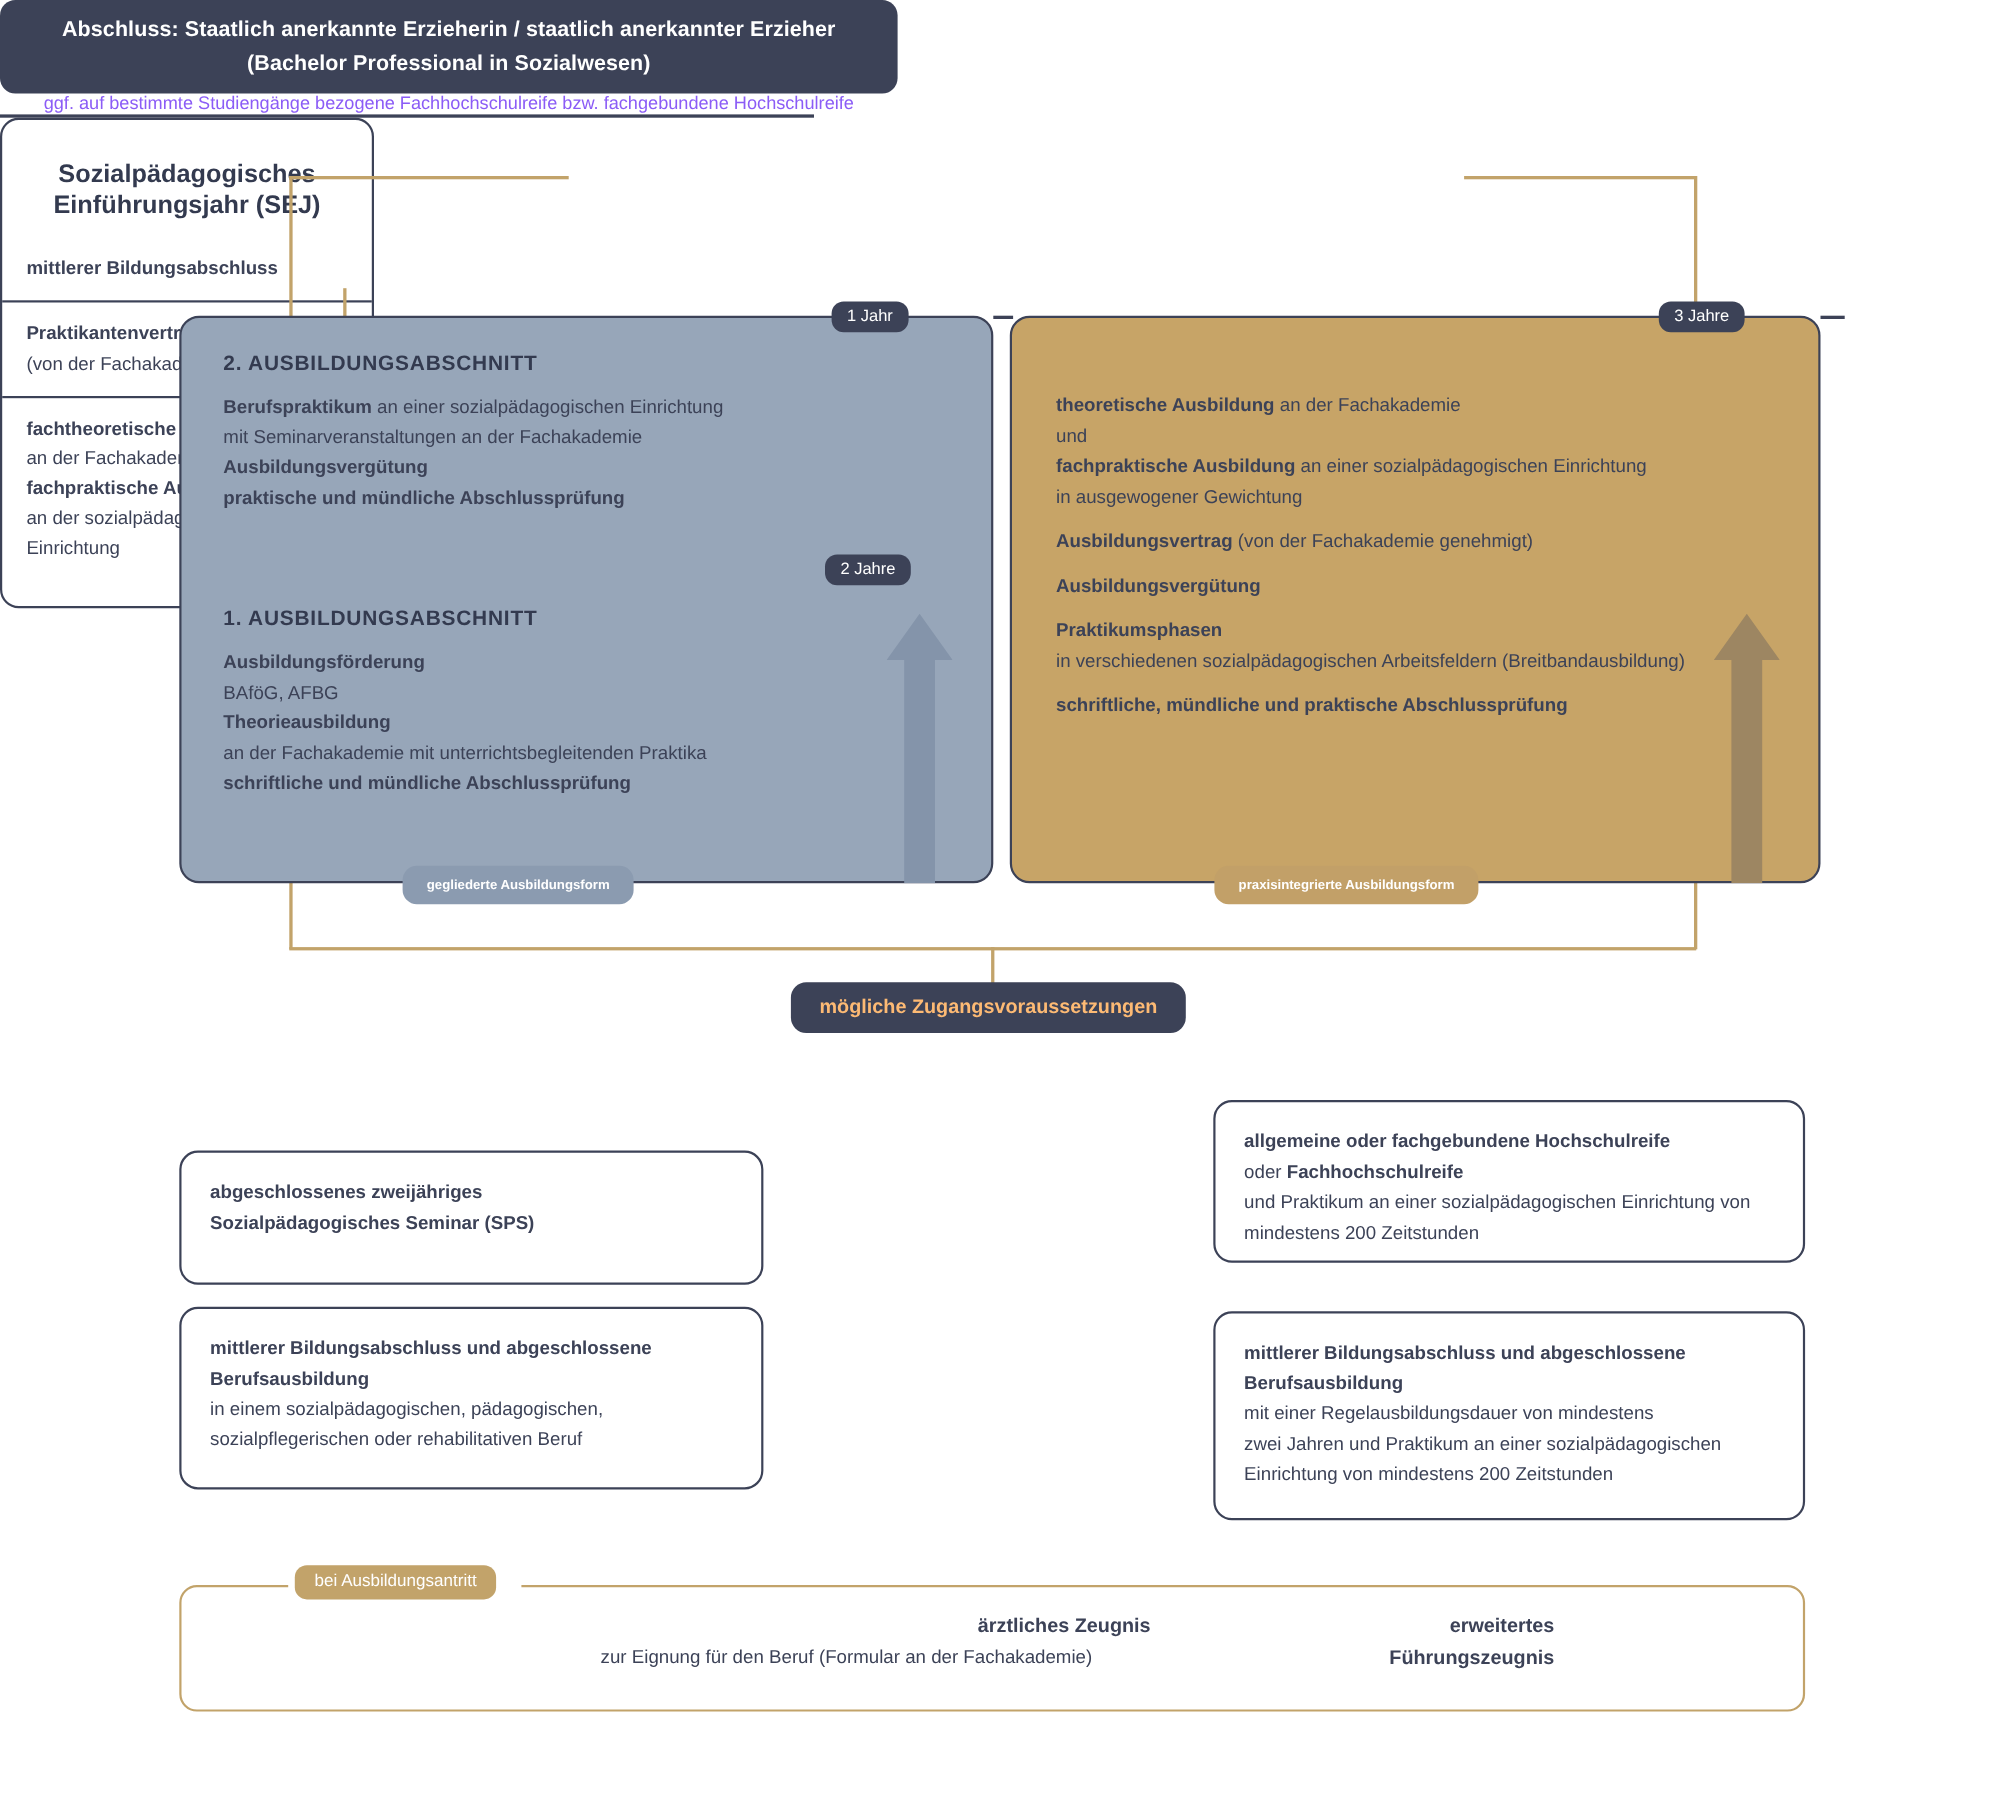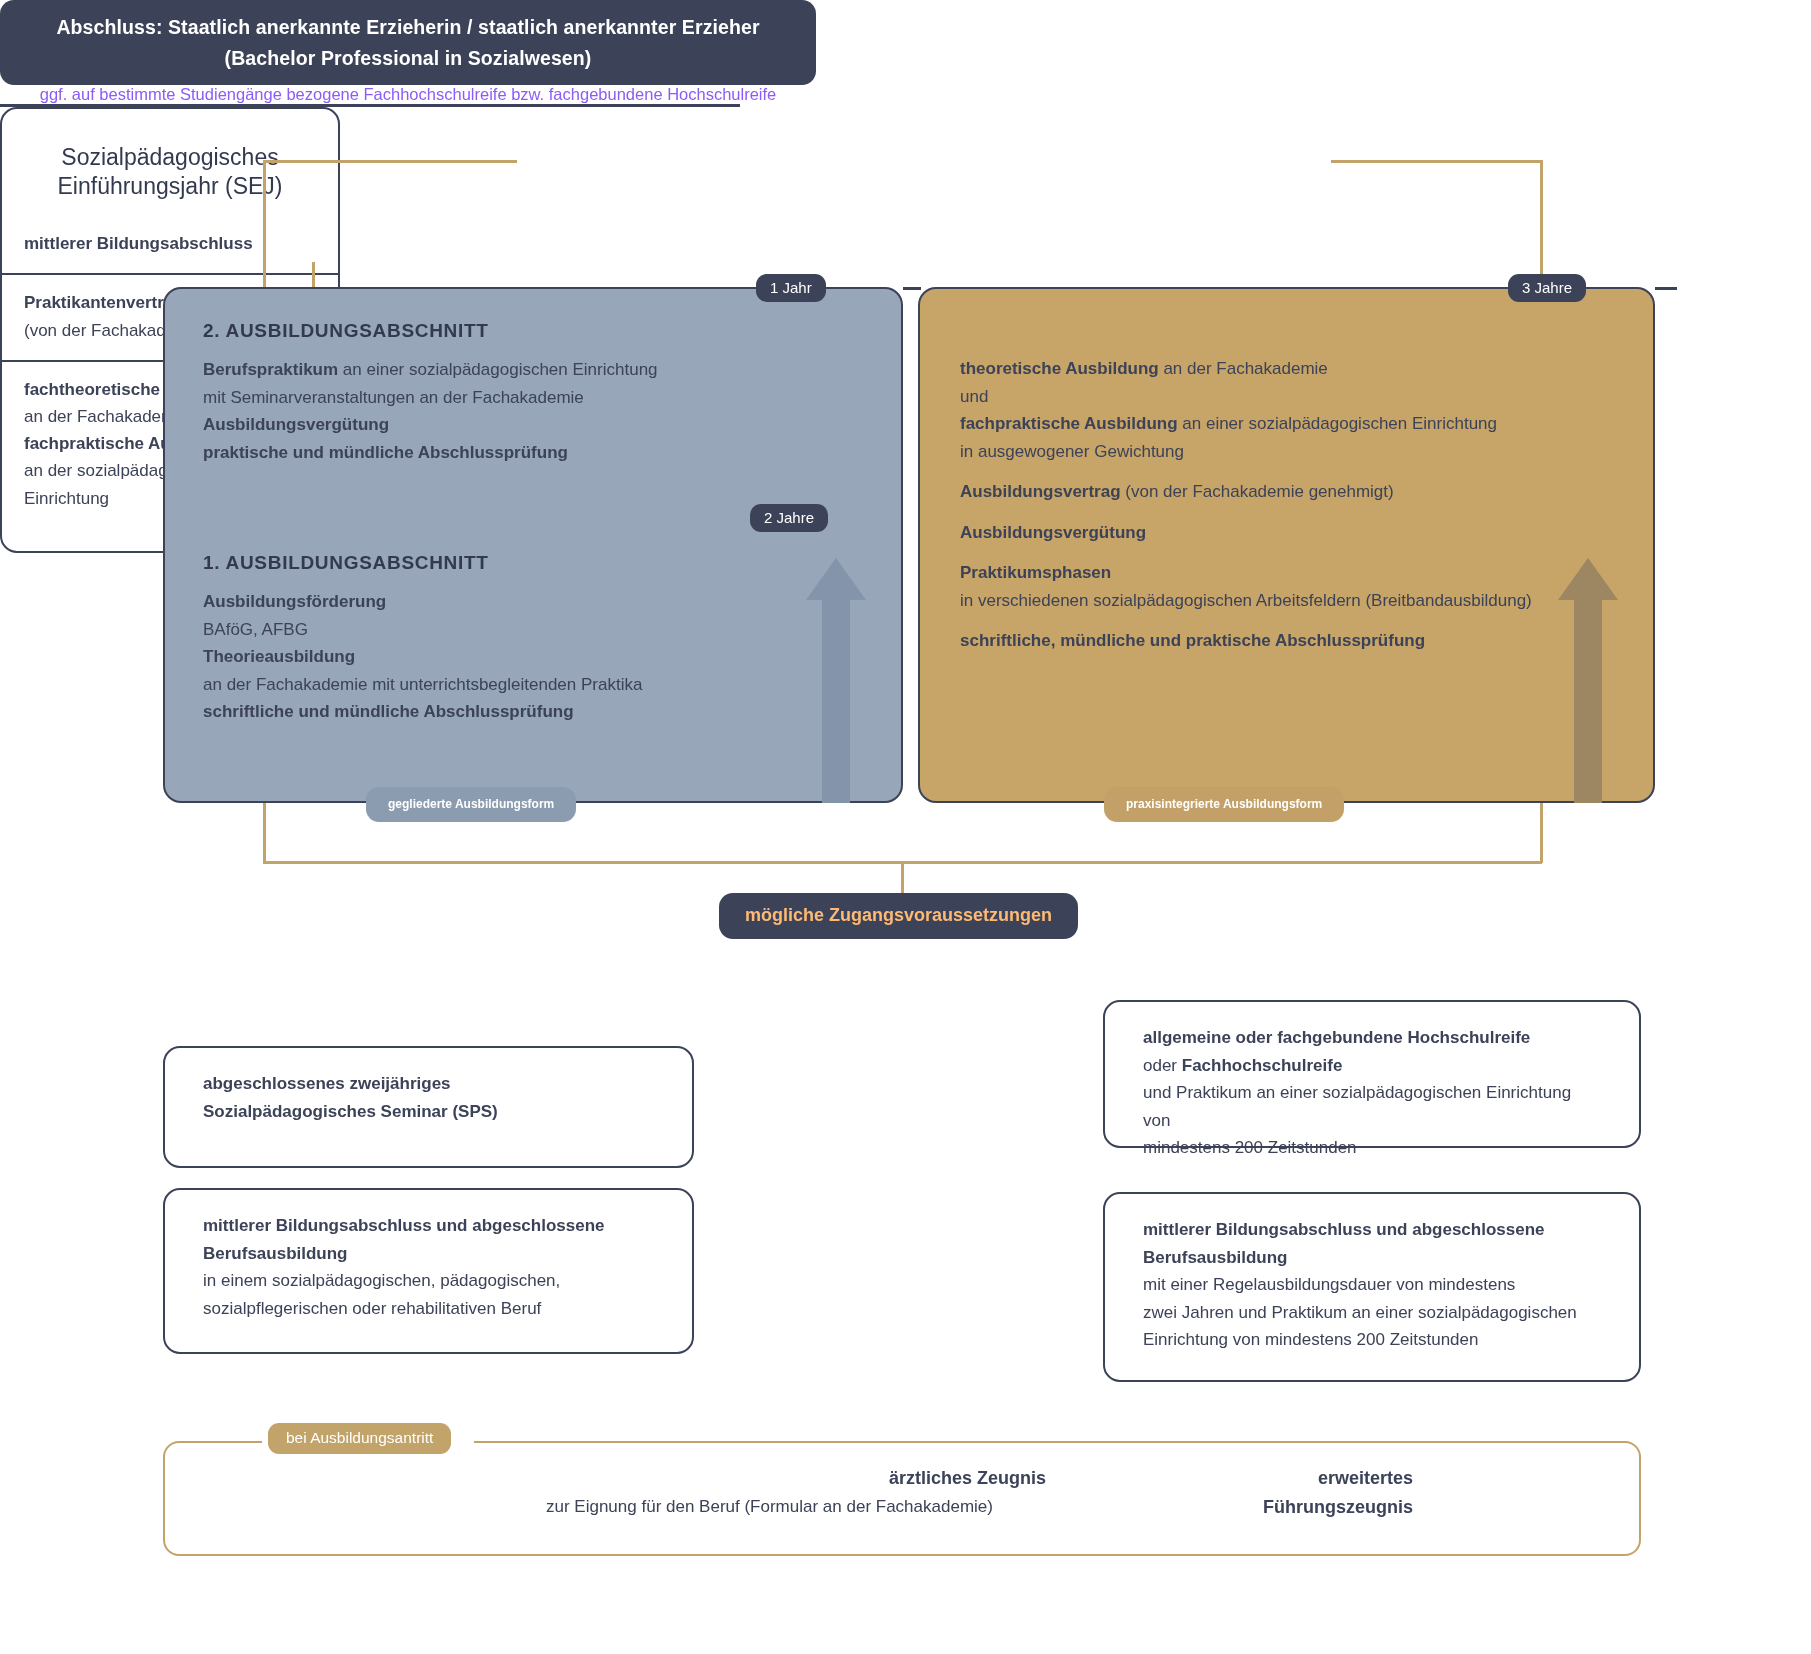--- a/index.html
+++ b/index.html
@@ -150,42 +150,42 @@
   }
 
   
   .card {
     position: absolute;
     background: #ffffff;
     border: 2.5px solid #3c4257;
     border-radius: 17px;
     z-index: 3;
   }
-  .card .pad { padding: 22px 38px; }
+  .card .pad { padding: 22px 26px; }
   .card .t   { font-size: 17px; line-height: 1.62; color: #3c4257; }
   .card .t.b { font-weight: bold; }
 
   #card-sps      { left: 163px;  top: 1046px; width: 531px; height: 122px; }
   #card-mba-left { left: 163px;  top: 1188px; width: 531px; height: 166px; }
   #card-hochschul{ left: 1103px; top: 1000px; width: 538px; height: 148px; }
   #card-mba-right{ left: 1103px; top: 1192px; width: 538px; height: 190px; }
 
   
   #card-sej {
     left: 727px; top: 976px;
     width: 340px; height: 446px;
     background: #ffffff;
     border: 2.5px solid #3c4257;
     border-radius: 17px;
     z-index: 4;
     display: flex; flex-direction: column;
   }
   #card-sej .sej-title {
     text-align: center;
-    font-weight: normal;
+    font-weight: bold;
     font-size: 23px;
     line-height: 1.3;
     color: #333a4f;
     padding: 34px 16px 0 16px;
   }
   #card-sej .sej-sec {
     padding: 14px 22px 16px 22px;
     font-size: 17px;
     line-height: 1.6;
     color: #3c4257;

